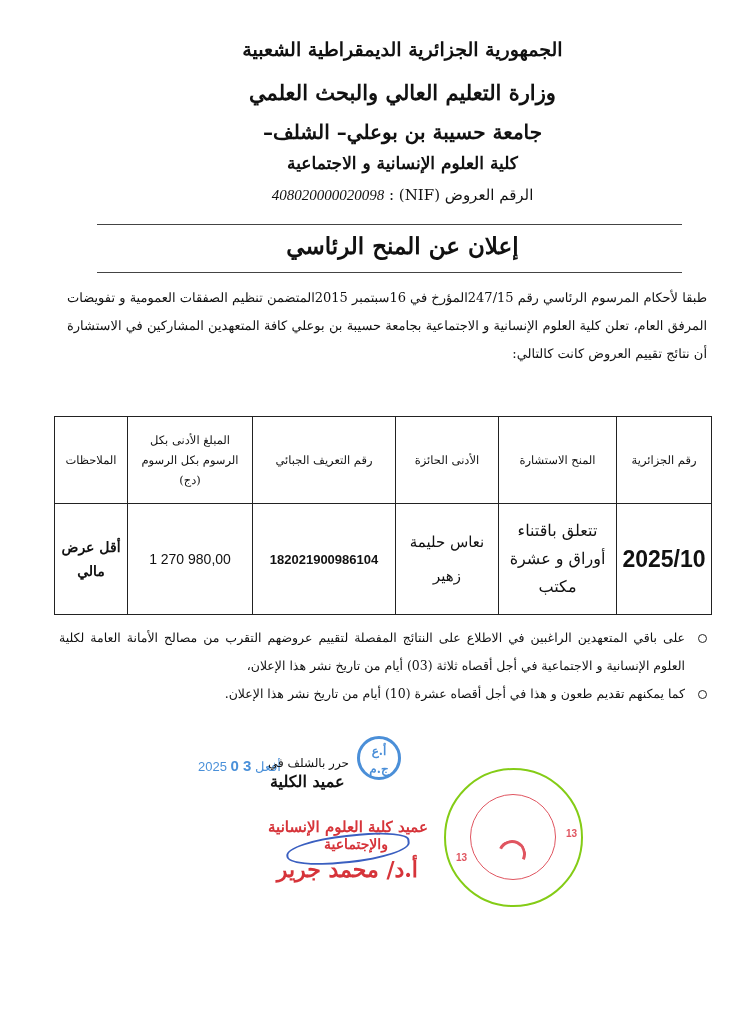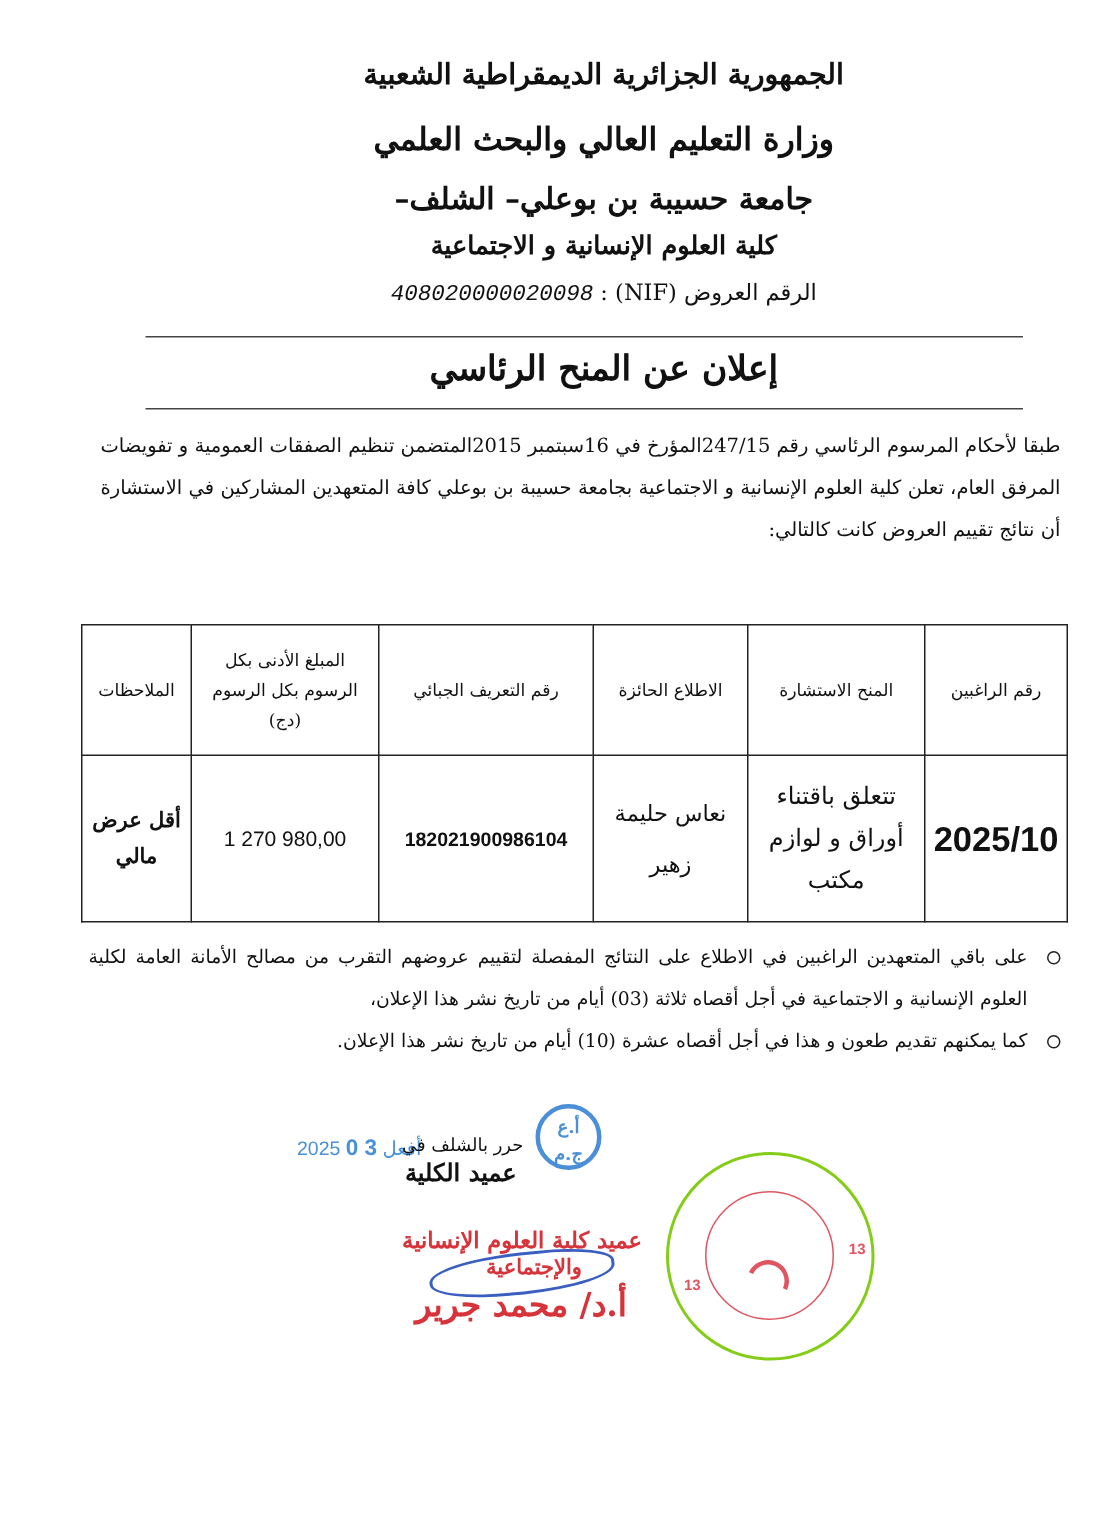--- a/index.html
+++ b/index.html
@@ -7,21 +7,21 @@
     width: 745px; height: 1024px; background: #ffffff; position: relative; overflow: hidden;
     font-family: "DejaVu Serif", "Liberation Serif", serif; color: #111;
   }
   .page { position: absolute; left: 0; top: 0; width: 745px; height: 1024px; }
   .center-line { position: absolute; left: 0; width: 745px; text-align: center; direction: rtl; padding-left: 30px; }
   .h1 { top: 38px; font-size: 19px; font-weight: bold; }
   .h2 { top: 80px; font-size: 21px; font-weight: bold; }
   .h3 { top: 120px; font-size: 20px; font-weight: bold; }
   .h4 { top: 153px; font-size: 17px; font-weight: bold; }
   .nif { top: 186px; font-size: 15px; }
-  .nif .num { font-family: Liberation Mono, monospace; font-style: italic; direction: ltr; unicode-bidi: embed; margin-top: 16px; }
+  .nif .num { font-family: Liberation Serif, serif; font-style: italic; direction: ltr; unicode-bidi: embed; margin-top: 16px; }
   .rule { position: absolute; left: 97px; width: 585px; height: 0; border-top: 1px solid #444; }
   .rule1 { top: 224px; }
   .rule2 { top: 272px; }
   .title { top: 232px; font-size: 23px; font-weight: bold; }
   .para { position: absolute; right: 38px; width: 640px; direction: rtl; text-align: justify; font-size: 13px; line-height: 28px; top: 284px; }
   table.results {
     position: absolute; left: 54px; top: 416px; width: 658px; border-collapse: collapse; direction: rtl;
   }
   table.results th, table.results td { border: 1px solid #222; text-align: center; vertical-align: middle; }
   table.results th { height: 82px; font-size: 11.5px; font-weight: normal; line-height: 20px; padding: 2px 4px; }
@@ -68,32 +68,32 @@
 
   <div class="rule rule1"></div>
   <div class="center-line title">إعلان عن المنح الرئاسي</div>
   <div class="rule rule2"></div>
 
   <div class="para">طبقا لأحكام المرسوم الرئاسي رقم 247/15المؤرخ في 16سبتمبر 2015المتضمن تنظيم الصفقات العمومية و تفويضات المرفق العام، تعلن كلية العلوم الإنسانية و الاجتماعية  بجامعة حسيبة بن بوعلي كافة المتعهدين المشاركين في الاستشارة أن نتائج تقييم العروض كانت كالتالي:</div>
 
   <table class="results">
     <thead>
       <tr>
-        <th>رقم الراغبين</th>
+        <th>رقم الجزائرية</th>
         <th>المنح الاستشارة</th>
-        <th>الاطلاع الحائزة</th>
+        <th>الأدنى الحائزة</th>
         <th>رقم التعريف الجبائي</th>
         <th>المبلغ الأدنى بكل الرسوم  بكل الرسوم (دج)</th>
         <th>الملاحظات</th>
       </tr>
     </thead>
     <tbody>
       <tr>
         <td class="c-num">2025/10</td>
-        <td class="c-subj">تتعلق باقتناء أوراق و لوازم مكتب</td>
+        <td class="c-subj">تتعلق باقتناء أوراق و عشرة مكتب</td>
         <td class="c-inst">نعاس حليمة زهير</td>
         <td class="c-nif">182021900986104</td>
         <td class="c-amt">1 270 980,00</td>
         <td class="c-note">أقل عرض مالي</td>
       </tr>
     </tbody>
   </table>
 
   <ul class="notes">
     <li>

